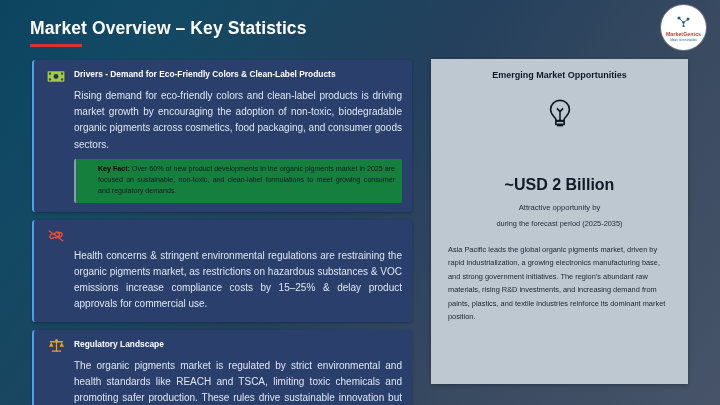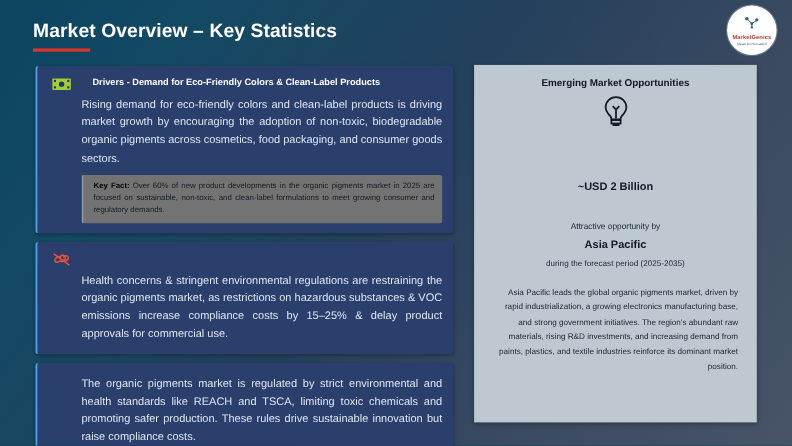--- a/index.html
+++ b/index.html
@@ -88,21 +88,21 @@
     background: #2a3f6b;
     border-left: 2.5px solid #4d9fe8;
     border-radius: 3px;
     padding: 8px 10px 9px 12px;
     margin-bottom: 8px;
     box-shadow: 0 1px 3px rgba(0,0,0,.28);
   }
   .card-head {
     display: flex;
     align-items: flex-start;
-    gap: 18px;
+    gap: 8px;
   }
   .card-icon {
     flex: 0 0 auto;
     width: 20px;
     height: 16px;
     display: flex;
     align-items: center;
     justify-content: center;
     margin-top: 0px;
   }
@@ -117,24 +117,24 @@
     margin-left: 28px;
     margin-top: 4px;
     font-size: 10px;
     line-height: 1.62;
     color: #dfe6f2;
     text-align: justify;
   }
   .callout {
     margin-left: 28px;
     margin-top: 6px;
-    background: #737373;
+    background: #15803d;
     border-left: 2px solid #8d9aa8;
     border-radius: 2px;
-    padding: 5px 7px 5px 9px;
+    padding: 5px 7px 5px 22px;
     font-size: 7.1px;
     line-height: 1.6;
     color: #111a24;
     text-align: justify;
   }
   .callout b { font-weight: bold; color: #000000; }
 
   
   #right-panel {
     position: absolute;
@@ -146,56 +146,56 @@
     box-shadow: 0 1px 4px rgba(0,0,0,.3);
     padding: 11px 14px;
     box-sizing: border-box;
     text-align: center;
     color: #15202c;
   }
   #panel-title {
     font-size: 9px;
     font-weight: bold;
     color: #0f1a26;
-    margin-bottom: 6px;
+    margin-bottom: 18px;
   }
   #bulb-wrap {
     display: flex;
     justify-content: center;
     margin-top: 6px;
     margin-bottom: 6px;
   }
   #panel-value {
     margin-top: 42px;
-    font-size: 10px;
+    font-size: 16px;
     font-weight: bold;
     color: #0f1a26;
   }
   #panel-sub1 {
-    margin-top: 25px;
+    margin-top: 9px;
     font-size: 7.6px;
     color: #1c2836;
   }
   #panel-region {
     margin-top: 7px;
     font-size: 10px;
     font-weight: bold;
     color: #0f1a26;
   }
   #panel-sub2 {
     margin-top: 7px;
     font-size: 7.4px;
     color: #1c2836;
   }
   #panel-desc {
     margin-top: 15px;
     font-size: 7.4px;
     line-height: 1.82;
     color: #18232f;
-    text-align: right;
+    text-align: left;
     padding: 0 3px;
   }
 </style>
 </head>
 <body>
 
 <div id="slide">
 
   <div id="header">
     <div id="page-title">Market Overview – Key Statistics</div>
@@ -252,20 +252,35 @@
               <path d="M10 7.5 C12.5 4 16 5 16.5 8 C17 11.5 13 14.5 10.5 12.5"></path>
               <path d="M3 4 L21 17"></path>
             </g>
           </svg>
         </span>
       </div>
       <div class="card-body">Health concerns &amp; stringent environmental regulations are restraining the organic pigments market, as restrictions on hazardous substances &amp; VOC emissions increase compliance costs by 15–25% &amp; delay product approvals for commercial use.</div>
     </div>
 
     <div class="card">
+      <div class="card-head">
+        <span class="card-icon">
+          <svg width="17" height="15" viewBox="0 0 22 20">
+            <g stroke="#f0a020" stroke-width="1.7" fill="none" stroke-linecap="round">
+              <line x1="11" y1="2.5" x2="11" y2="17"></line>
+              <line x1="3" y1="5" x2="19" y2="5"></line>
+              <line x1="5.5" y1="17.5" x2="16.5" y2="17.5"></line>
+            </g>
+            <circle cx="11" cy="3" r="1.6" fill="#f0a020"></circle>
+            <path d="M4 5.5 L1 11.5 L7 11.5 Z" fill="#f0a020"></path>
+            <path d="M18 5.5 L15 11.5 L21 11.5 Z" fill="#f0a020"></path>
+          </svg>
+        </span>
+        <div class="card-title">Regulatory Landscape</div>
+      </div>
       <div class="card-body">The organic pigments market is regulated by strict environmental and health standards like REACH and TSCA, limiting toxic chemicals and promoting safer production. These rules drive sustainable innovation but raise compliance costs.</div>
     </div>
 
   </div>
 
   <div id="right-panel">
     <div id="panel-title">Emerging Market Opportunities</div>
     <div id="bulb-wrap">
       <span>
         <svg width="26" height="32" viewBox="0 0 26 32">
@@ -275,18 +290,17 @@
             <line x1="13" y1="13.6" x2="10" y2="10.4"></line>
             <line x1="13" y1="13.6" x2="16" y2="10.4"></line>
             <rect x="8.8" y="23.2" width="8.4" height="3.1"></rect>
             <line x1="9.9" y1="27.6" x2="16.1" y2="27.6" stroke-width="1.7"></line>
           </g>
         </svg>
       </span>
     </div>
     <div id="panel-value">~USD 2 Billion</div>
     <div id="panel-sub1">Attractive opportunity by</div>
-    <div id="panel-region">Asia Pacific</div>
     <div id="panel-sub2">during the forecast period (2025-2035)</div>
     <div id="panel-desc">Asia Pacific leads the global organic pigments market, driven by rapid industrialization, a growing electronics manufacturing base, and strong government initiatives. The region’s abundant raw materials, rising R&amp;D investments, and increasing demand from paints, plastics, and textile industries reinforce its dominant market position.</div>
   </div>
 
 </div>
 
 </body></html>

